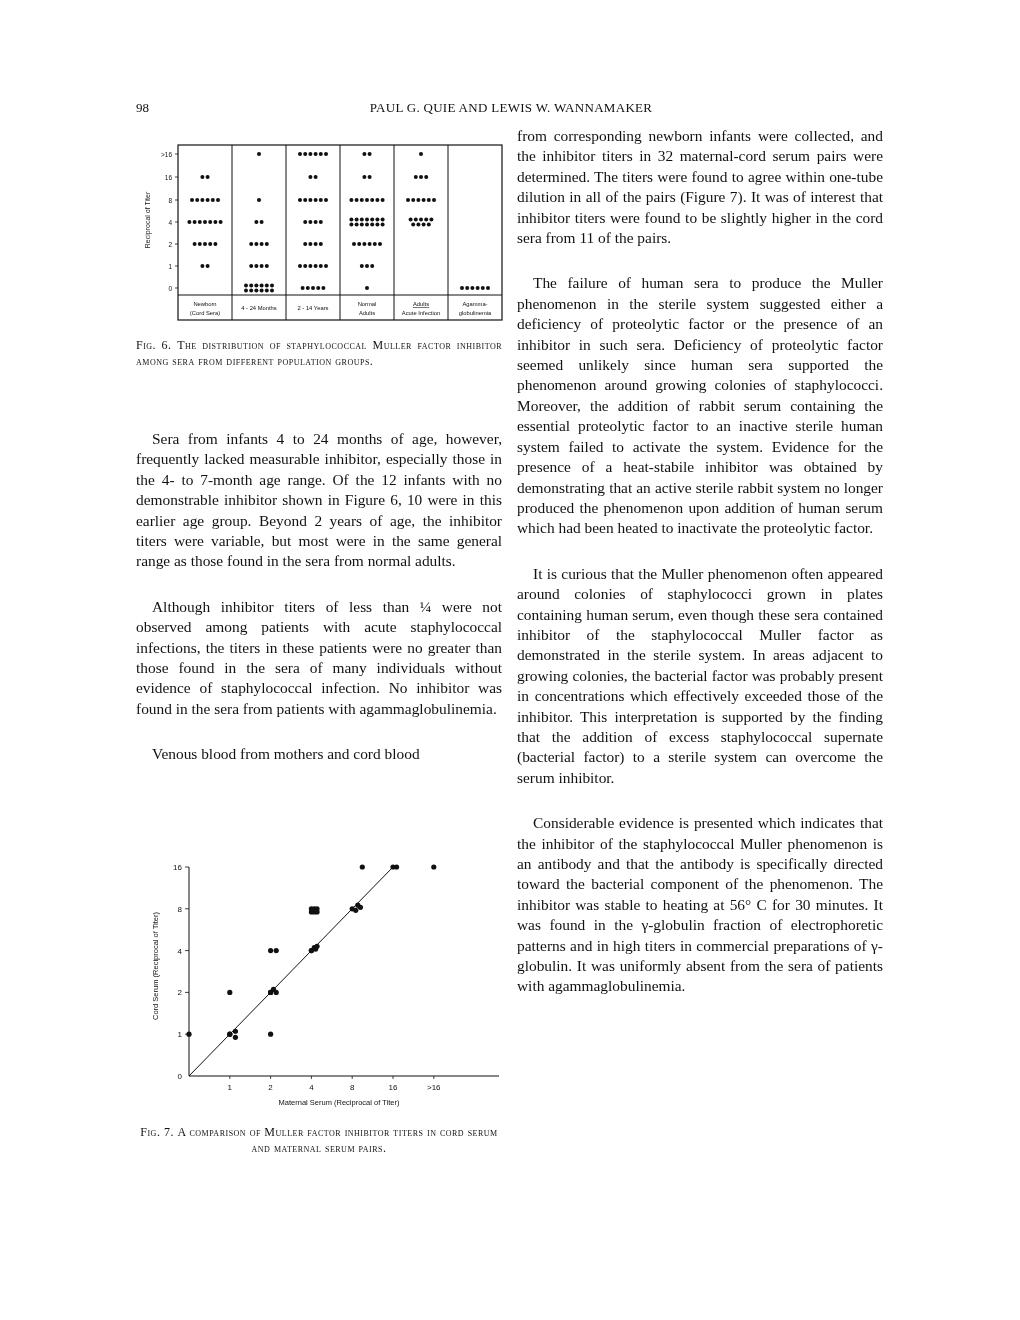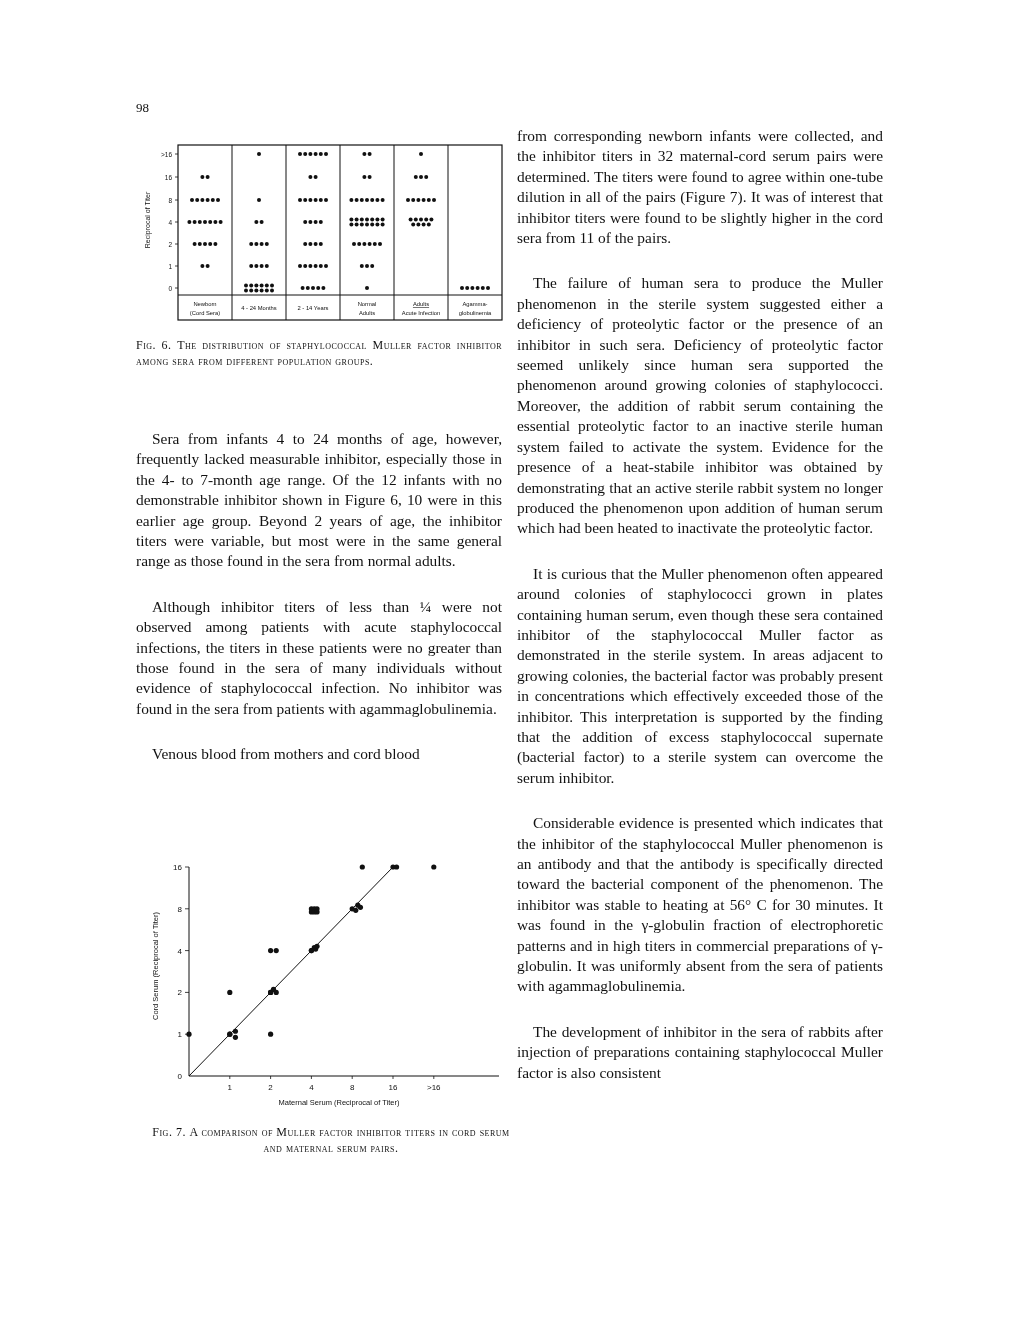--- a/index.html
+++ b/index.html
@@ -18,20 +18,21 @@
   .caption .sc { font-variant: small-caps; }
   .fig6 { position: absolute; left: 136px; top: 140px; }
   .fig7 { position: absolute; left: 136px; top: 850px; }
   svg text { font-family: "Liberation Sans", "DejaVu Sans", sans-serif; fill: #111; }
 </style>
 </head>
 <body>
 
 <div class="running-head">
   <span class="page-num">98</span>
+  <span class="authors">PAUL G. QUIE AND LEWIS W. WANNAMAKER</span>
 </div>
 
 <svg class="fig6" id="fig6" width="370" height="190" viewBox="0 0 370 190">
     <rect x="42" y="5" width="324" height="175" fill="none" stroke="#111" stroke-width="1.2"></rect>
     <line x1="42" y1="155" x2="366" y2="155" stroke="#111" stroke-width="1"></line>
     <line x1="96" y1="5" x2="96" y2="180" stroke="#111" stroke-width="1"></line>
     <line x1="150" y1="5" x2="150" y2="180" stroke="#111" stroke-width="1"></line>
     <line x1="204" y1="5" x2="204" y2="180" stroke="#111" stroke-width="1"></line>
     <line x1="258" y1="5" x2="258" y2="180" stroke="#111" stroke-width="1"></line>
     <line x1="312" y1="5" x2="312" y2="180" stroke="#111" stroke-width="1"></line>
@@ -266,26 +267,25 @@
     <circle cx="181.01014376899735" cy="61.8932243043499" r="2.6" fill="#111"></circle>
     <circle cx="216.2" cy="58.80000000000001" r="2.6" fill="#111"></circle>
     <circle cx="219.76848392301383" cy="60.326781617849775" r="2.6" fill="#111"></circle>
     <circle cx="221.81014376899734" cy="55.14405323573584" r="2.6" fill="#111"></circle>
     <circle cx="224.42666153572173" cy="57.310920573255856" r="2.6" fill="#111"></circle>
     <circle cx="226.31544254849825" cy="17" r="2.6" fill="#111"></circle>
     <circle cx="257" cy="17" r="2.6" fill="#111"></circle>
     <circle cx="260.5684839230138" cy="17" r="2.6" fill="#111"></circle>
     <circle cx="297.79999999999995" cy="17" r="2.6" fill="#111"></circle>
   </svg>
-<div class="caption" style="left:148px; top:1124px; width:366px; text-align:center;">
+<div class="caption" style="left:136px; top:1124px; width:366px; text-align:center;">
   <span class="sc">Fig. 7.</span>
   <span class="sc">A comparison of Muller factor inhibitor titers in cord serum and maternal serum pairs.</span>
 </div>
 
 <div class="col col-right-text">
   <p>from corresponding newborn infants were collected, and the inhibitor titers in 32 maternal-cord serum pairs were determined. The titers were found to agree within one-tube dilution in all of the pairs (Figure 7). It was of interest that inhibitor titers were found to be slightly higher in the cord sera from 11 of the pairs.</p>
   <div id="right-paras">
       <p class="ind">The failure of human sera to produce the Muller phenomenon in the sterile system suggested either a deficiency of proteolytic factor or the presence of an inhibitor in such sera. Deficiency of proteolytic factor seemed unlikely since human sera supported the phenomenon around growing colonies of staphylococci. Moreover, the addition of rabbit serum containing the essential proteolytic factor to an inactive sterile human system failed to activate the system. Evidence for the presence of a heat-stabile inhibitor was obtained by demonstrating that an active sterile rabbit system no longer produced the phenomenon upon addition of human serum which had been heated to inactivate the proteolytic factor.</p>
       <p class="ind">It is curious that the Muller phenomenon often appeared around colonies of staphylococci grown in plates containing human serum, even though these sera contained inhibitor of the staphylococcal Muller factor as demonstrated in the sterile system. In areas adjacent to growing colonies, the bacterial factor was probably present in concentrations which effectively exceeded those of the inhibitor. This interpretation is supported by the finding that the addition of excess staphylococcal supernate (bacterial factor) to a sterile system can overcome the serum inhibitor.</p>
       <p class="ind">Considerable evidence is presented which indicates that the inhibitor of the staphylococcal Muller phenomenon is an antibody and that the antibody is specifically directed toward the bacterial component of the phenomenon. The inhibitor was stable to heating at 56° C for 30 minutes. It was found in the γ-globulin fraction of electrophoretic patterns and in high titers in commercial preparations of γ-globulin. It was uniformly absent from the sera of patients with agammaglobulinemia.</p>
-      <p class="ind">The development of inhibitor in the sera of rabbits after injection of preparations containing staphylococcal Muller factor is also consistent</p>
     </div>
 </div>
 
 </body></html>

